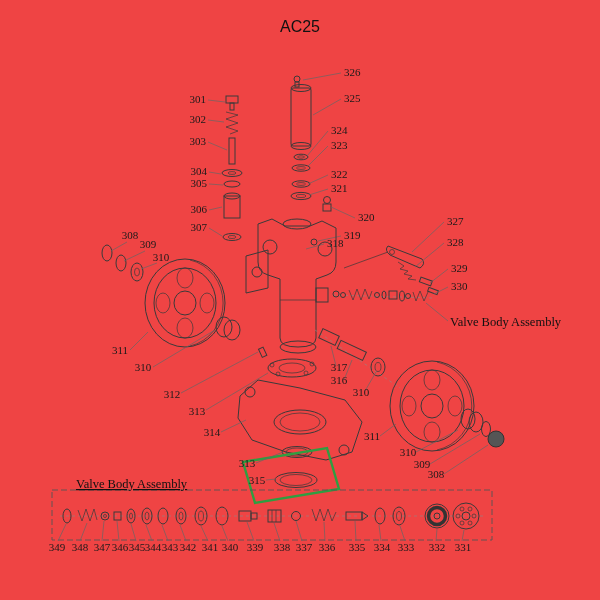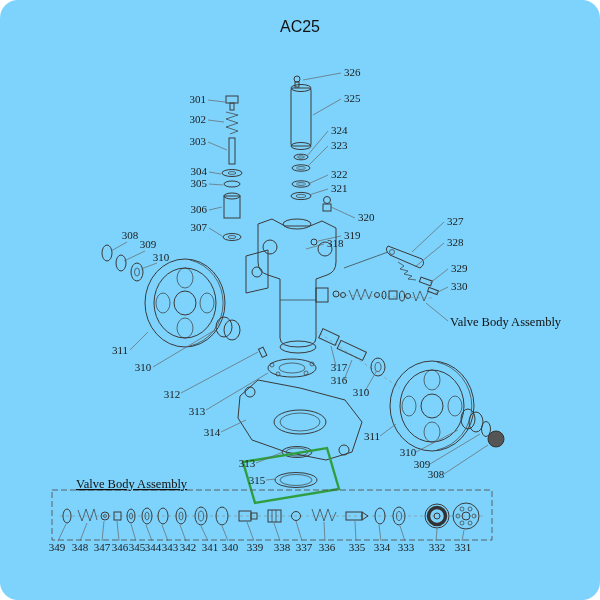--- a/index.html
+++ b/index.html
@@ -1,16 +1,16 @@
 <!DOCTYPE html>
 <html><head>
 <meta charset="utf-8">
 <style>
   html,body{margin:0;padding:0;background:#fff;}
-  .page{width:600px;height:600px;background:#7dd3fc;position:relative;overflow:hidden;font-family:"Liberation Sans",sans-serif;border-radius:18px;}
+  .page{width:600px;height:600px;background:#ef4444;position:relative;overflow:hidden;font-family:"Liberation Sans",sans-serif;}
   svg{display:block;}
   .title{font-family:"Liberation Sans",sans-serif;font-size:16px;fill:#111;}
   .lbl{font-family:"Liberation Serif",serif;font-size:11px;fill:#1a1a1a;}
   .vba{font-family:"Liberation Serif",serif;font-size:12.5px;fill:#111;}
   .vba-u{text-decoration:underline;}
   .part{stroke:#3a3a3a;stroke-width:1;fill:none;}
   .thin{stroke:#3a3a3a;stroke-width:0.7;fill:none;}
   .leader{stroke:#666;stroke-width:0.7;}
   .axis{stroke:#8a8a8a;stroke-width:0.6;stroke-dasharray:3 3;fill:none;}
   .dashbox{stroke:#555;stroke-width:0.9;fill:none;stroke-dasharray:6 3;}

